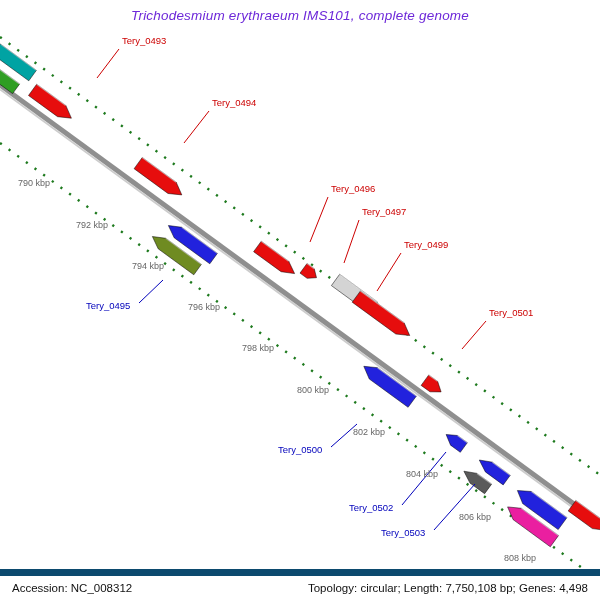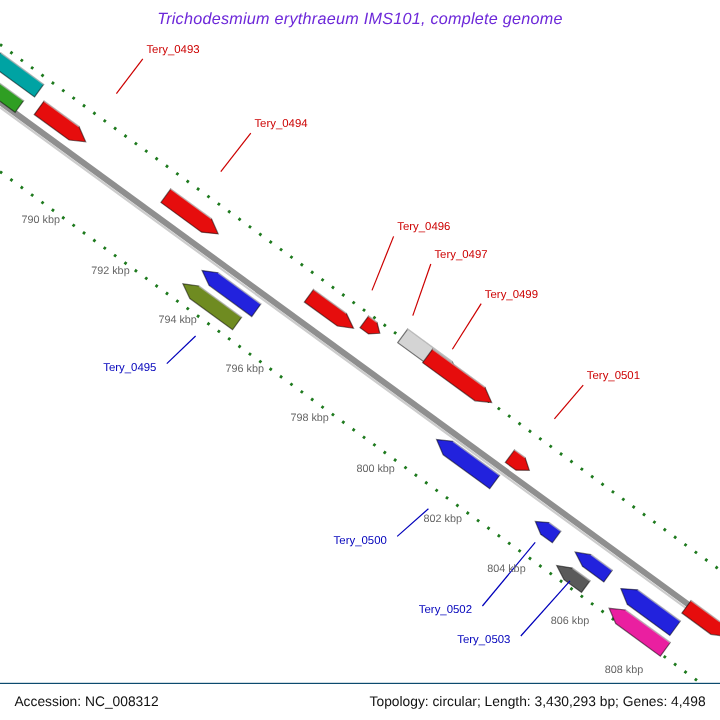--- a/index.html
+++ b/index.html
@@ -7,21 +7,21 @@
     position:relative;width:600px;height:600px;background:#ffffff;
     font-family:"Liberation Sans",sans-serif;overflow:hidden;
   }
   svg.map{position:absolute;left:0;top:0;}
   .title{
     position:absolute;top:8px;left:0;width:100%;text-align:center;
     font-style:italic;font-size:13.5px;color:#6d28d9;letter-spacing:.2px;
   }
   .statusbar{
     position:absolute;left:0;right:0;bottom:0;height:31px;background:#ffffff;
-    border-top:1px solid #0c4a6e;display:flex;align-items:center;
+    border-top:7px solid #0c4a6e;display:flex;align-items:center;
     justify-content:space-between;padding:0 12px;box-sizing:border-box;
     font-size:11.5px;color:#111;
   }
 </style>
 </head>
 <body>
 
 <div class="screen">
   <svg class="map" id="map" width="600" height="600" viewBox="0 0 600 600">
       <line x1="0" y1="37" x2="600" y2="475" stroke="#1e7a1e" stroke-width="2.4" stroke-dasharray="2.2 8.5"></line>
@@ -91,15 +91,15 @@
       <text x="242" y="351" fill="#666666" font-size="9" font-family="&quot;Liberation Sans&quot;, sans-serif">798 kbp</text>
       <text x="297" y="393" fill="#666666" font-size="9" font-family="&quot;Liberation Sans&quot;, sans-serif">800 kbp</text>
       <text x="353" y="435" fill="#666666" font-size="9" font-family="&quot;Liberation Sans&quot;, sans-serif">802 kbp</text>
       <text x="406" y="477" fill="#666666" font-size="9" font-family="&quot;Liberation Sans&quot;, sans-serif">804 kbp</text>
       <text x="459" y="520" fill="#666666" font-size="9" font-family="&quot;Liberation Sans&quot;, sans-serif">806 kbp</text>
       <text x="504" y="561" fill="#666666" font-size="9" font-family="&quot;Liberation Sans&quot;, sans-serif">808 kbp</text>
     </svg>
   <div class="title">Trichodesmium erythraeum IMS101, complete genome</div>
   <div class="statusbar">
     <span>Accession: NC_008312</span>
-    <span>Topology: circular; Length: 3,430,293 bp; Genes: 4,498</span>
+    <span>Topology: circular; Length: 7,750,108 bp; Genes: 4,498</span>
   </div>
 </div>
 
 </body></html>

